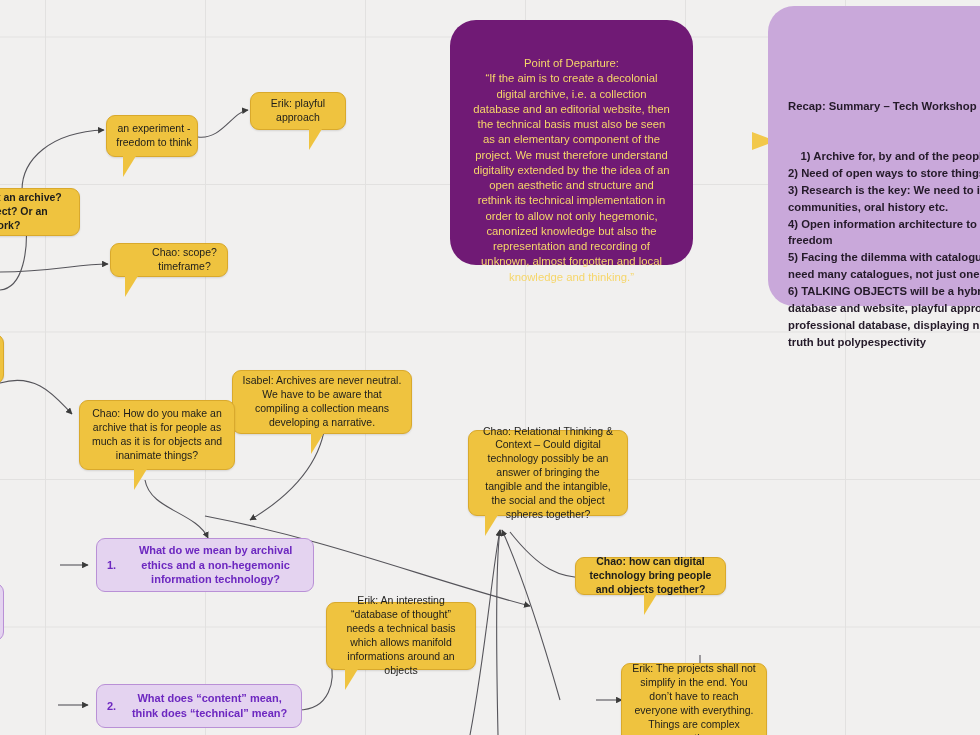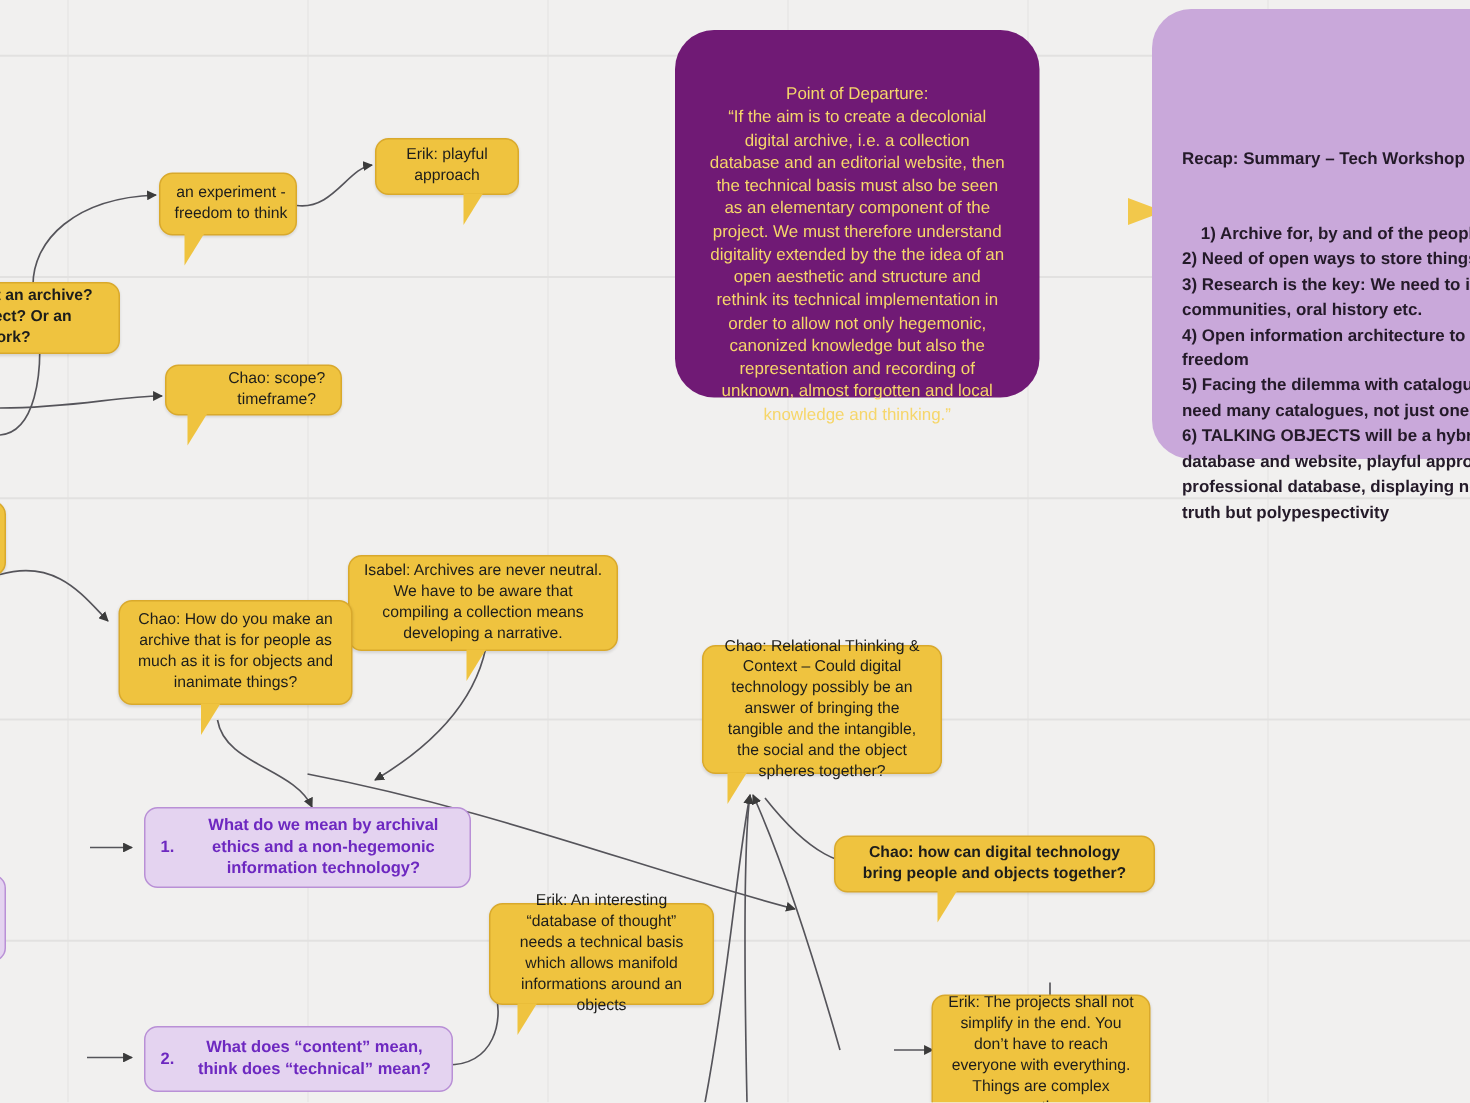--- a/index.html
+++ b/index.html
@@ -211,21 +211,21 @@
   <div class="node bubble" style="left:79px; top:400px; width:156px; height:70px;">
     <span>Chao: How do you make an archive that is for people as much as it is for objects and inanimate things?</span>
     <span class="tail" style="left:54px;"></span>
   </div>
 
   <div class="node bubble" style="left:420px; top:430px; width:160px; height:86px;margin-left:48px;">
     <span>Chao: Relational Thinking &amp; Context – Could digital technology possibly be an answer of bringing the tangible and the intangible, the social and the object spheres together?</span>
     <span class="tail" style="left:16px;"></span>
   </div>
 
-  <div class="node bubble bold" style="left:556px; top:557px; width:214px; height:38px;">
+  <div class="node bubble bold" style="left:575px; top:557px; width:151px; height:38px;">
     <span>Chao: how can digital technology bring people and objects together?</span>
     <span class="tail" style="left:68px;"></span>
   </div>
 
   <div class="node bubble" style="left:326px; top:602px; width:150px; height:68px;">
     <span>Erik: An interesting “database of thought” needs a technical basis which allows manifold informations around an objects</span>
     <span class="tail" style="left:18px;"></span>
   </div>
 
   <div class="node bubble" style="left:621px; top:663px; width:146px; height:82px;">

